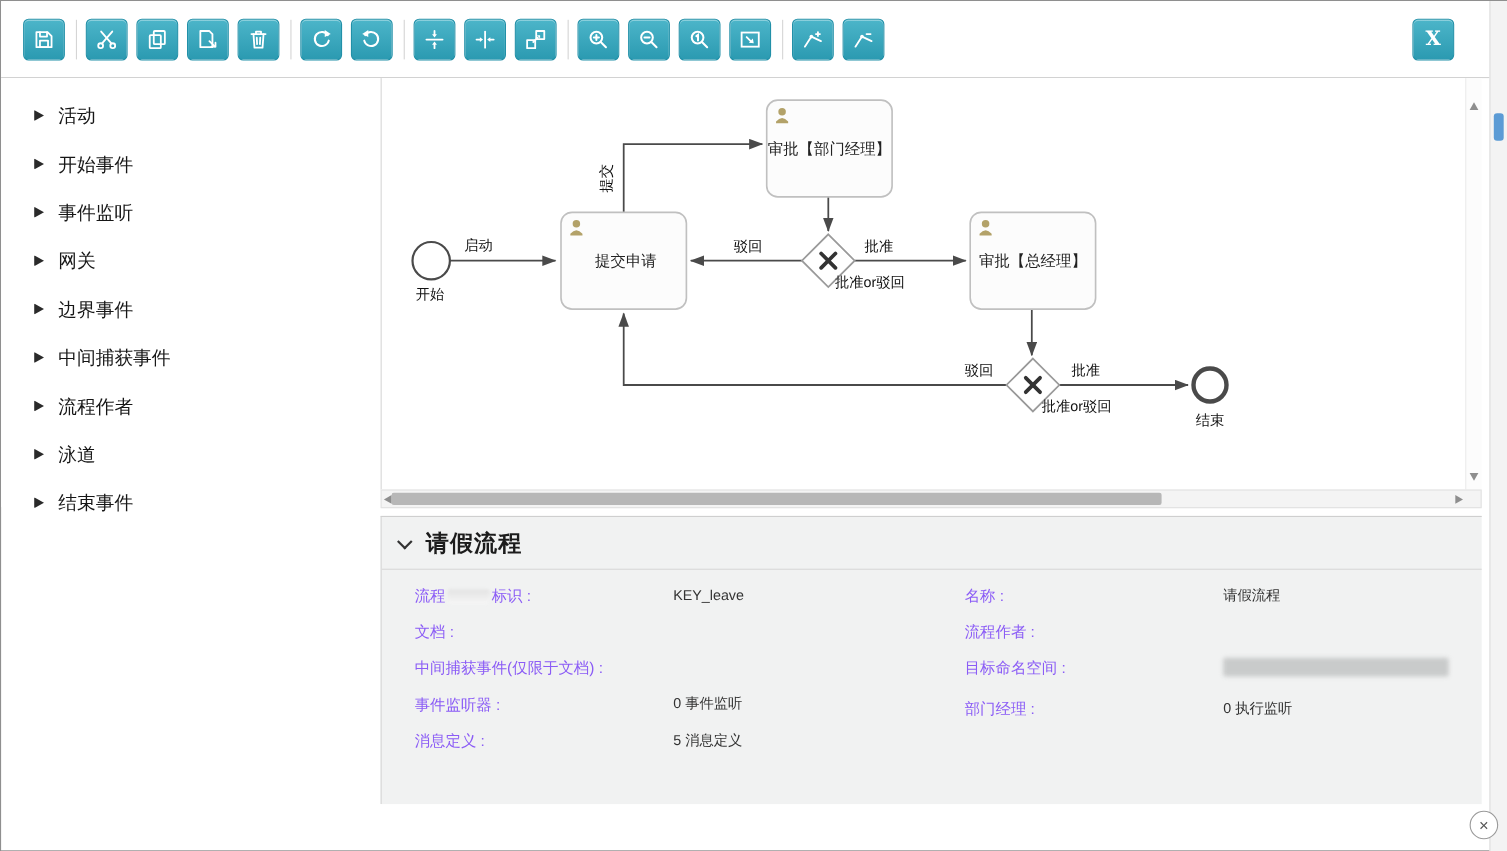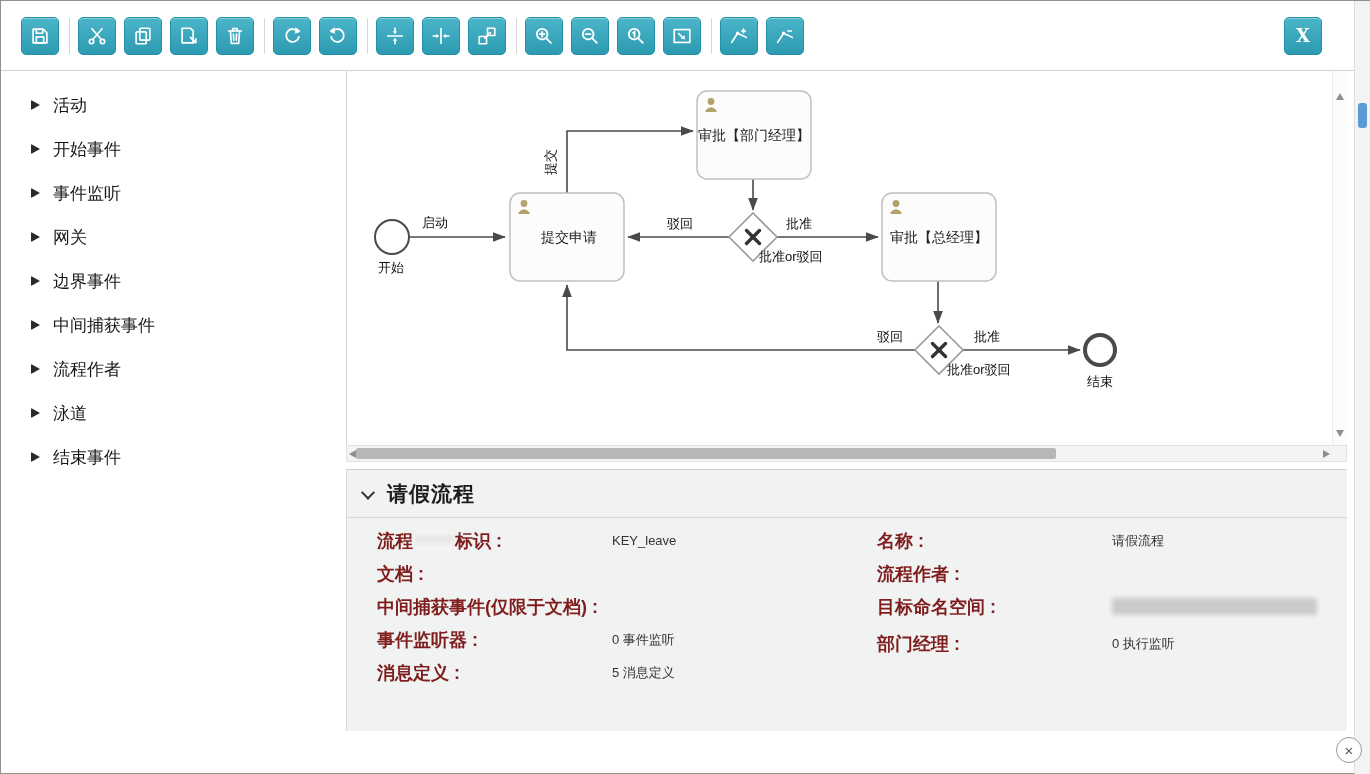--- a/index.html
+++ b/index.html
@@ -45,21 +45,21 @@
 
   
   .props { position:absolute; left:345px; top:468px; width:1001px; height:262px; background:#f1f2f2;
     border-top:1px solid #cfcfcf; border-left:1px solid #d6d6d6; }
   .props-header { height:48px; display:flex; align-items:center; padding-left:16px; border-bottom:1px solid #d8d8d8; cursor:pointer; }
   .chev { width:10px; height:10px; border-right:2.4px solid #333; border-bottom:2.4px solid #333;
     transform:rotate(45deg) translate(-1px,-1px); margin-right:14px; }
   .props-title { font-size:21px; font-weight:bold; color:#1c1c1c; letter-spacing:1px; }
   .props-body { display:grid; grid-template-columns:500px 1fr; padding:14px 0 0 30px; }
   .prow { display:flex; margin-bottom:15px; align-items:flex-start; }
-  .plabel { width:235px; font-size:18px; font-weight:bold; color:#7f1d1d; line-height:18px; padding-right:10px; }
+  .plabel { width:235px; font-size:14px; font-weight:normal; color:#8b5cf6; line-height:18px; padding-right:10px; }
   .pvalue { font-size:13px; color:#333; line-height:18px; }
   .mono { font-family:Liberation Sans, sans-serif; }
   .redact-inline { display:inline-block; width:38px; height:13px; background:linear-gradient(#e2e2e2,#f6f6f6);
     filter:blur(1.5px); border-radius:2px; vertical-align:middle; margin:0 2px; }
   .redact-block { display:inline-block; width:205px; height:17px; background:#c9cbcb; filter:blur(2px);
     border-radius:2px; }
 
   
   .page-vscroll { position:absolute; right:0; top:0; width:16px; height:774px; background:#f3f3f3;
     border-left:1px solid #dedede; }

